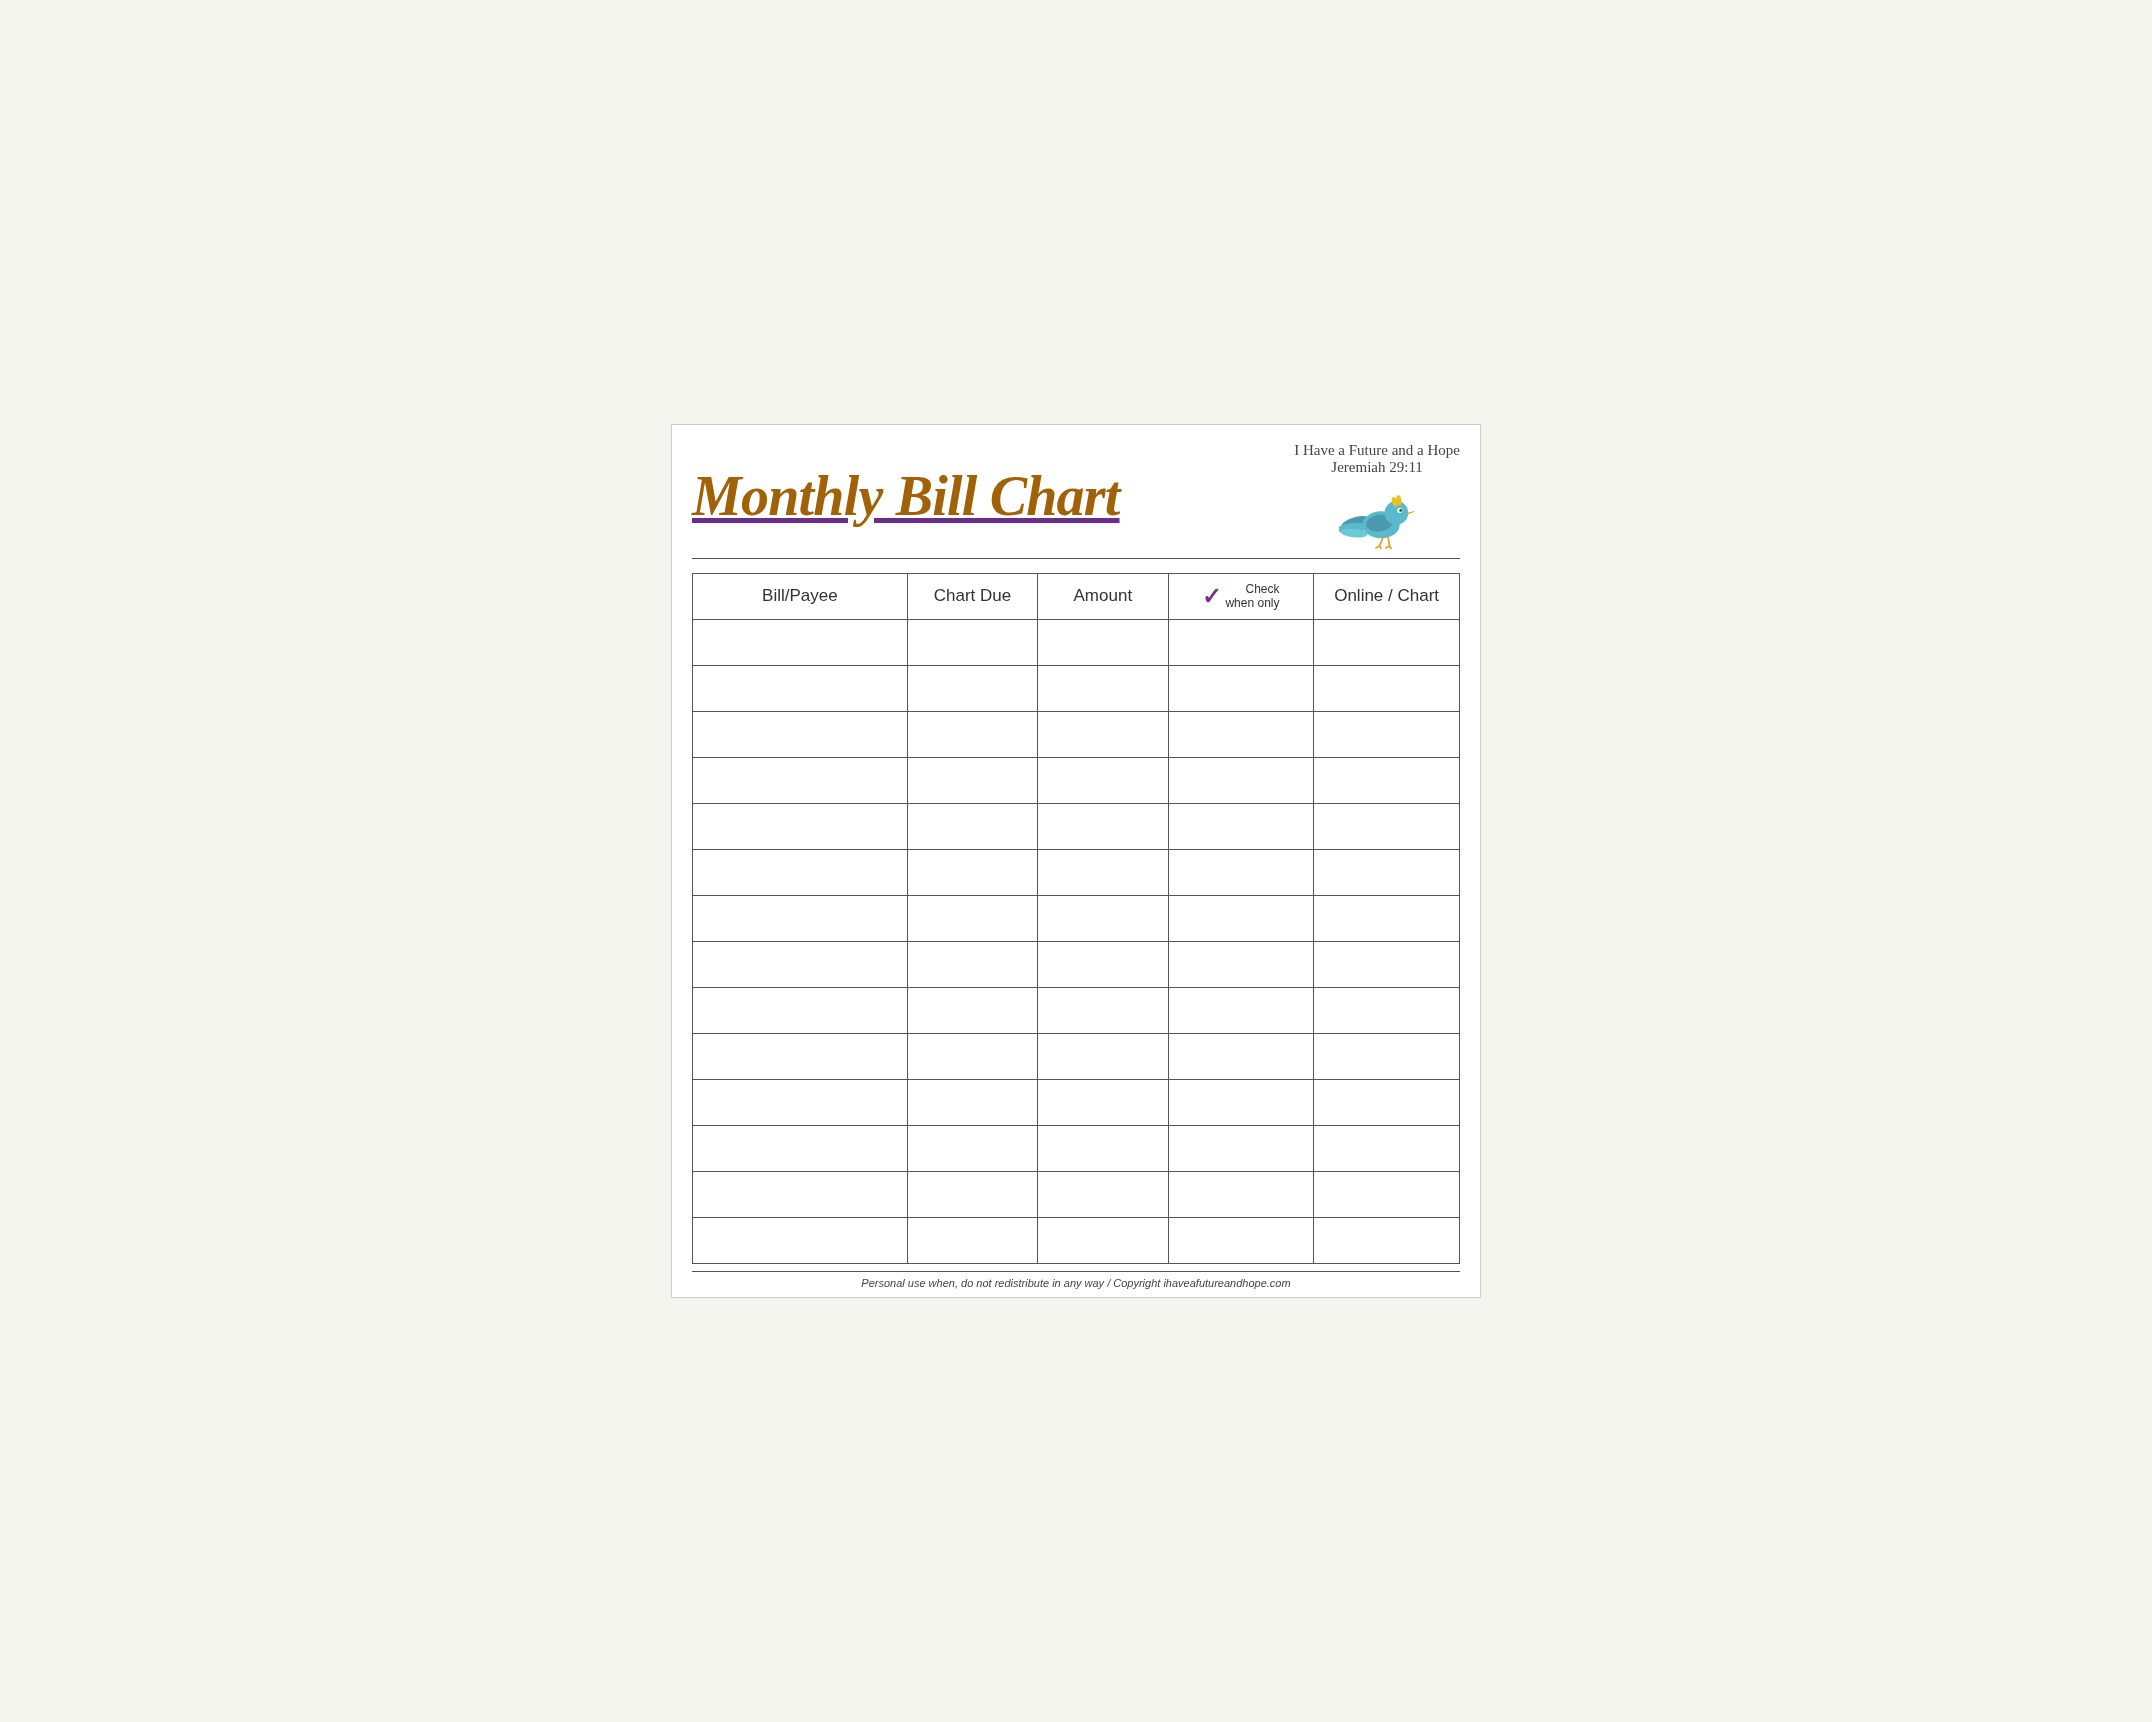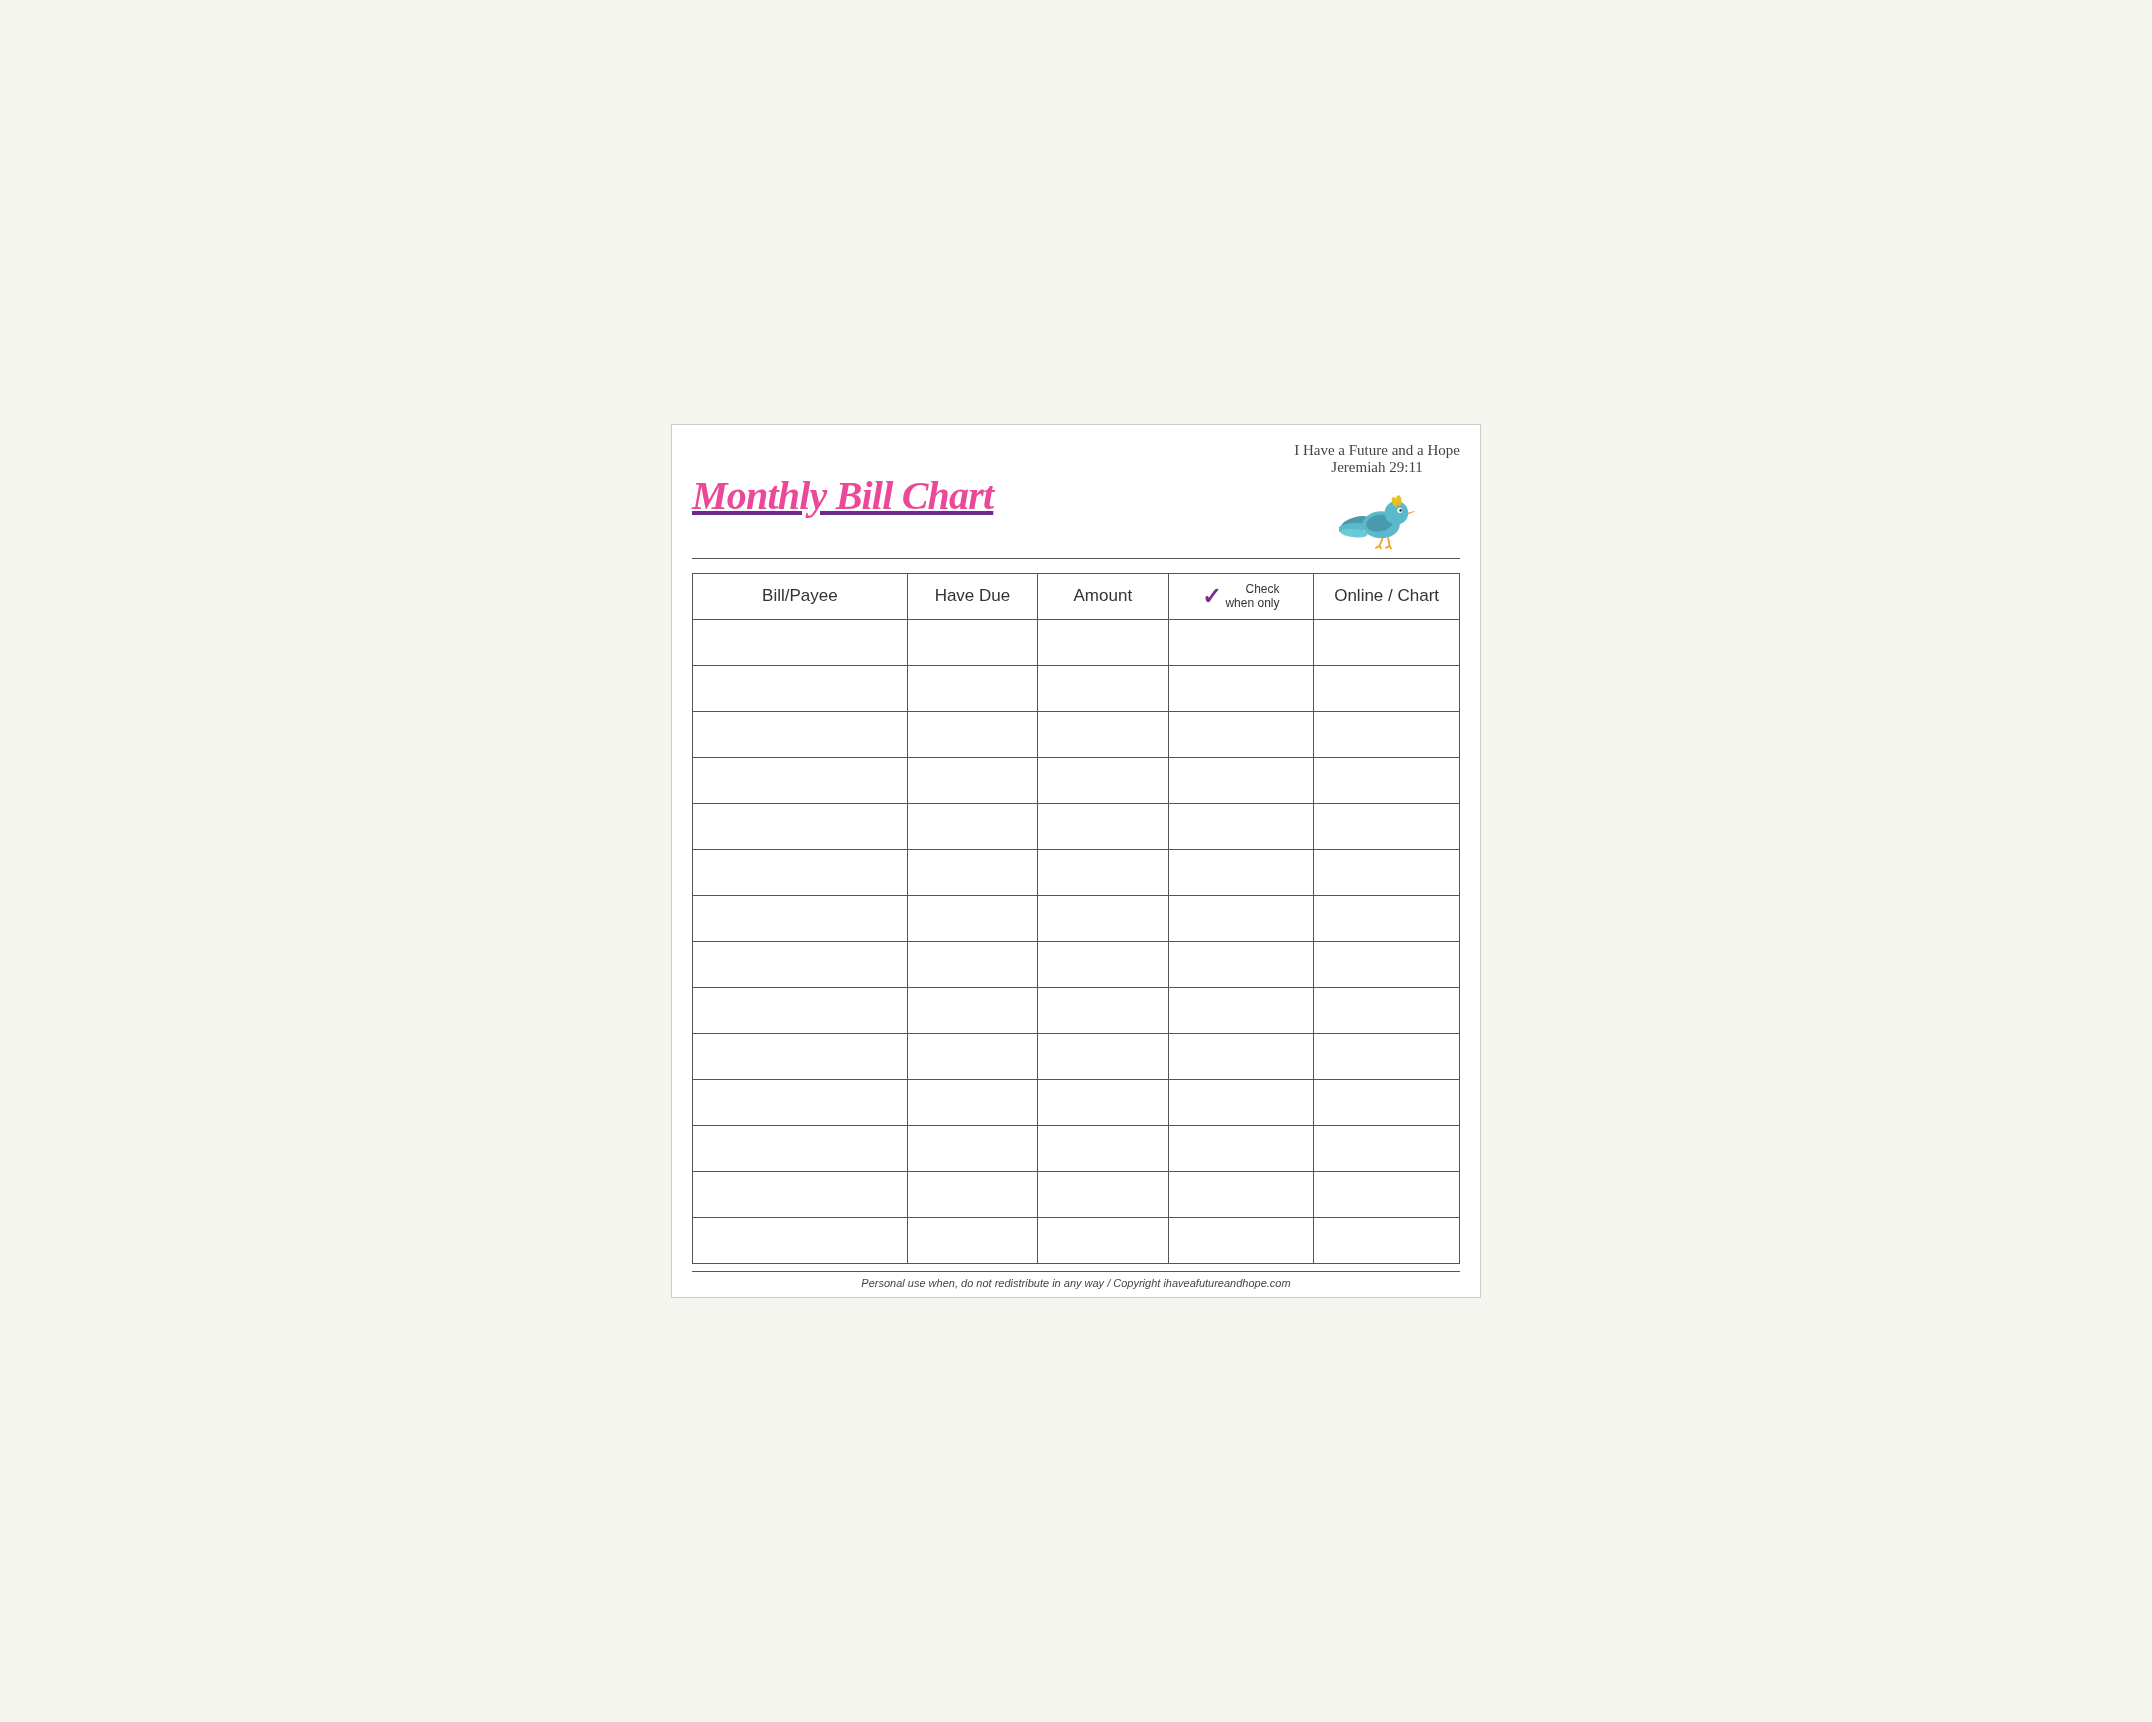--- a/index.html
+++ b/index.html
@@ -30,22 +30,22 @@
       display: flex;
       justify-content: space-between;
       align-items: center;
       margin-bottom: 13.5px;
       padding-bottom: 8.4px;
       border-bottom: 1.7px solid #555;
     }
 
     .title {
       font-family: 'Georgia', cursive;
-      font-size: 40px;
-      color: #ec4899;
+      font-size: 56px;
+      color: #a16207;
       font-style: italic;
       font-weight: bold;
       text-decoration: underline;
       text-decoration-color: #6b2d8b;
       letter-spacing: -0.8px;
     }
 
     .header-right {
       display: flex;
       flex-direction: column;
@@ -174,21 +174,21 @@
     </div>
   </div>
 
   <table class="bill-table">
     <thead>
       <tr>
         <th class="col-bill">
           <span>Bill/Payee</span>
         </th>
         <th class="col-date">
-          <span>Have Due</span>
+          <span>Chart Due</span>
         </th>
         <th class="col-amount">
           <span>Amount</span>
         </th>
         <th class="col-check">
           <div class="check-header">
             <span class="check-icon">✓</span>
             <div class="check-text">
               <span>Check</span><br>
               <span>when only</span>

